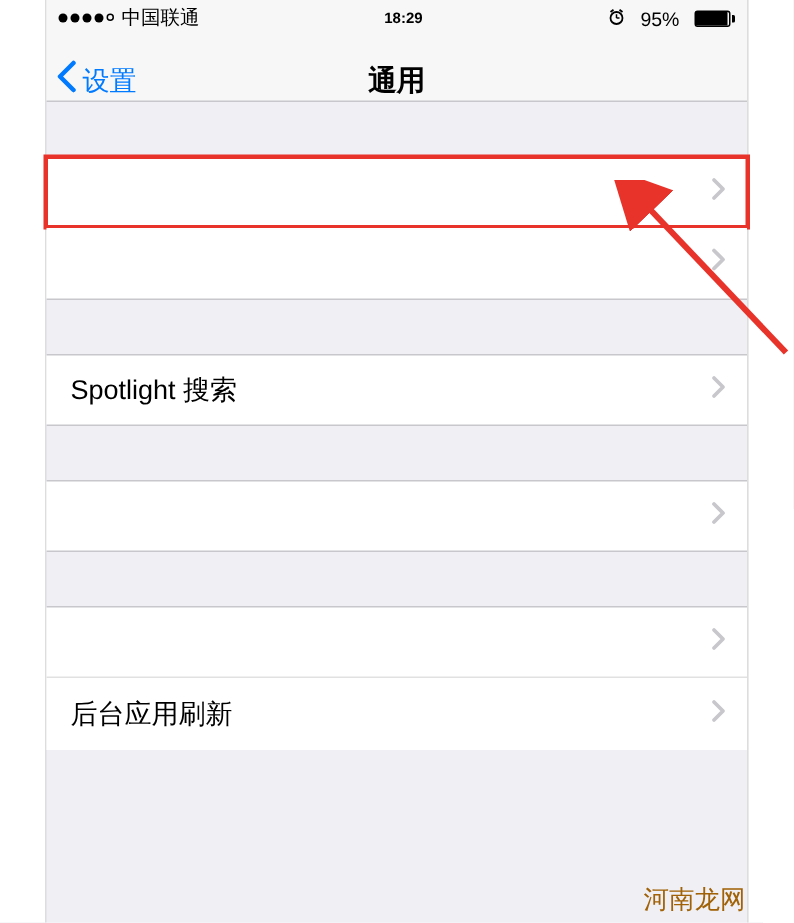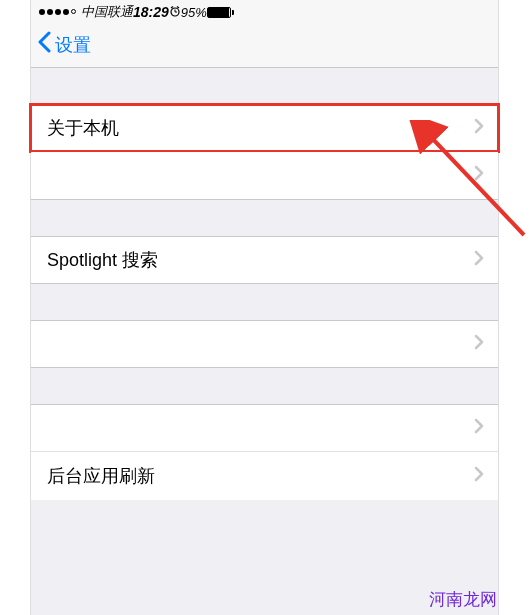--- a/index.html
+++ b/index.html
@@ -15,45 +15,45 @@
       margin: 0 30px;
       background: #efeff4;
       height: 615px;
       position: relative;
       border-left: 1px solid #ddd;
       border-right: 1px solid #ddd;
     }
     .status-bar {
       display: flex;
       align-items: center;
+      justify-content: space-between;
       padding: 4px 8px 2px;
       font-size: 13px;
       font-weight: 400;
       background: #f7f7f8;
       height: 22px;
-      font-style: italic;
     }
     .status-left { display: flex; align-items: center; gap: 5px; }
     .dots { display: flex; gap: 2px; }
     .dot { width: 6px; height: 6px; border-radius: 50%; background: #000; }
     .dot.empty { background: transparent; border: 1px solid #000; width: 5px; height: 5px; }
-    .status-center { font-weight: 600; font-size: 14px; }
-    .status-right { display: flex; align-items: center; gap: 0; }
+    .status-center { font-weight: 600; font-size: 10px; }
+    .status-right { display: flex; align-items: center; gap: 10px; }
     .battery-icon { display: inline-flex; align-items: center; }
     .battery-body { width: 24px; height: 11px; border: 1px solid #000; border-radius: 2px; position: relative; }
     .battery-fill { position: absolute; left: 0; top: 0; bottom: 0; width: 95%; background: #000; }
     .battery-tip { width: 2px; height: 5px; background: #000; border-radius: 0 1px 1px 0; margin-left: 1px; }
     
     .nav-bar {
       height: 46px;
       background: #f7f7f8;
       border-bottom: 1px solid #c8c7cc;
       position: relative;
       display: flex;
-      align-items: center;
+      align-items: flex-end;
     }
     .back-btn {
       display: flex;
       align-items: center;
       color: #007aff;
       font-size: 18px;
       padding-left: 6px;
       cursor: pointer;
       z-index: 1;
     }
@@ -100,21 +100,21 @@
       top: 120px;
       width: 120px;
       height: 120px;
       pointer-events: none;
     }
     
     .watermark {
       position: absolute;
       right: 32px;
       bottom: 4px;
-      color: #6d28d9;
+      color: #a16207;
       font-size: 17px;
       font-weight: 400;
       z-index: 10;
     }
   </style>
 </head>
 <body>
 
 <div class="phone-frame">
 
@@ -152,27 +152,27 @@
 
   <div class="nav-bar">
     <div class="back-btn">
       <span class="back-chevron">
         <svg width="14" height="22" viewBox="0 0 14 22">
             <polyline points="12,2 3,11 12,20" fill="none" stroke="#007aff" stroke-width="3" stroke-linecap="round" stroke-linejoin="round"></polyline>
           </svg>
       </span>
       <span>设置</span>
     </div>
+    <div class="nav-title">通用</div>
   </div>
 
   <div class="list">
 
     <div class="group">
       <div class="cell" style="position:relative;">
-        <span>关于本机</span>
         <span class="chevron-right"><svg width="10" height="16" viewBox="0 0 10 16">
               <polyline points="2,2 8,8 2,14" fill="none" stroke="#c7c7cc" stroke-width="2.5" stroke-linecap="round" stroke-linejoin="round"></polyline>
             </svg></span>
         <span class="highlight-box"></span>
       </div>
       <div class="cell">
         <span class="chevron-right"><svg width="10" height="16" viewBox="0 0 10 16">
               <polyline points="2,2 8,8 2,14" fill="none" stroke="#c7c7cc" stroke-width="2.5" stroke-linecap="round" stroke-linejoin="round"></polyline>
             </svg></span>
       </div>

